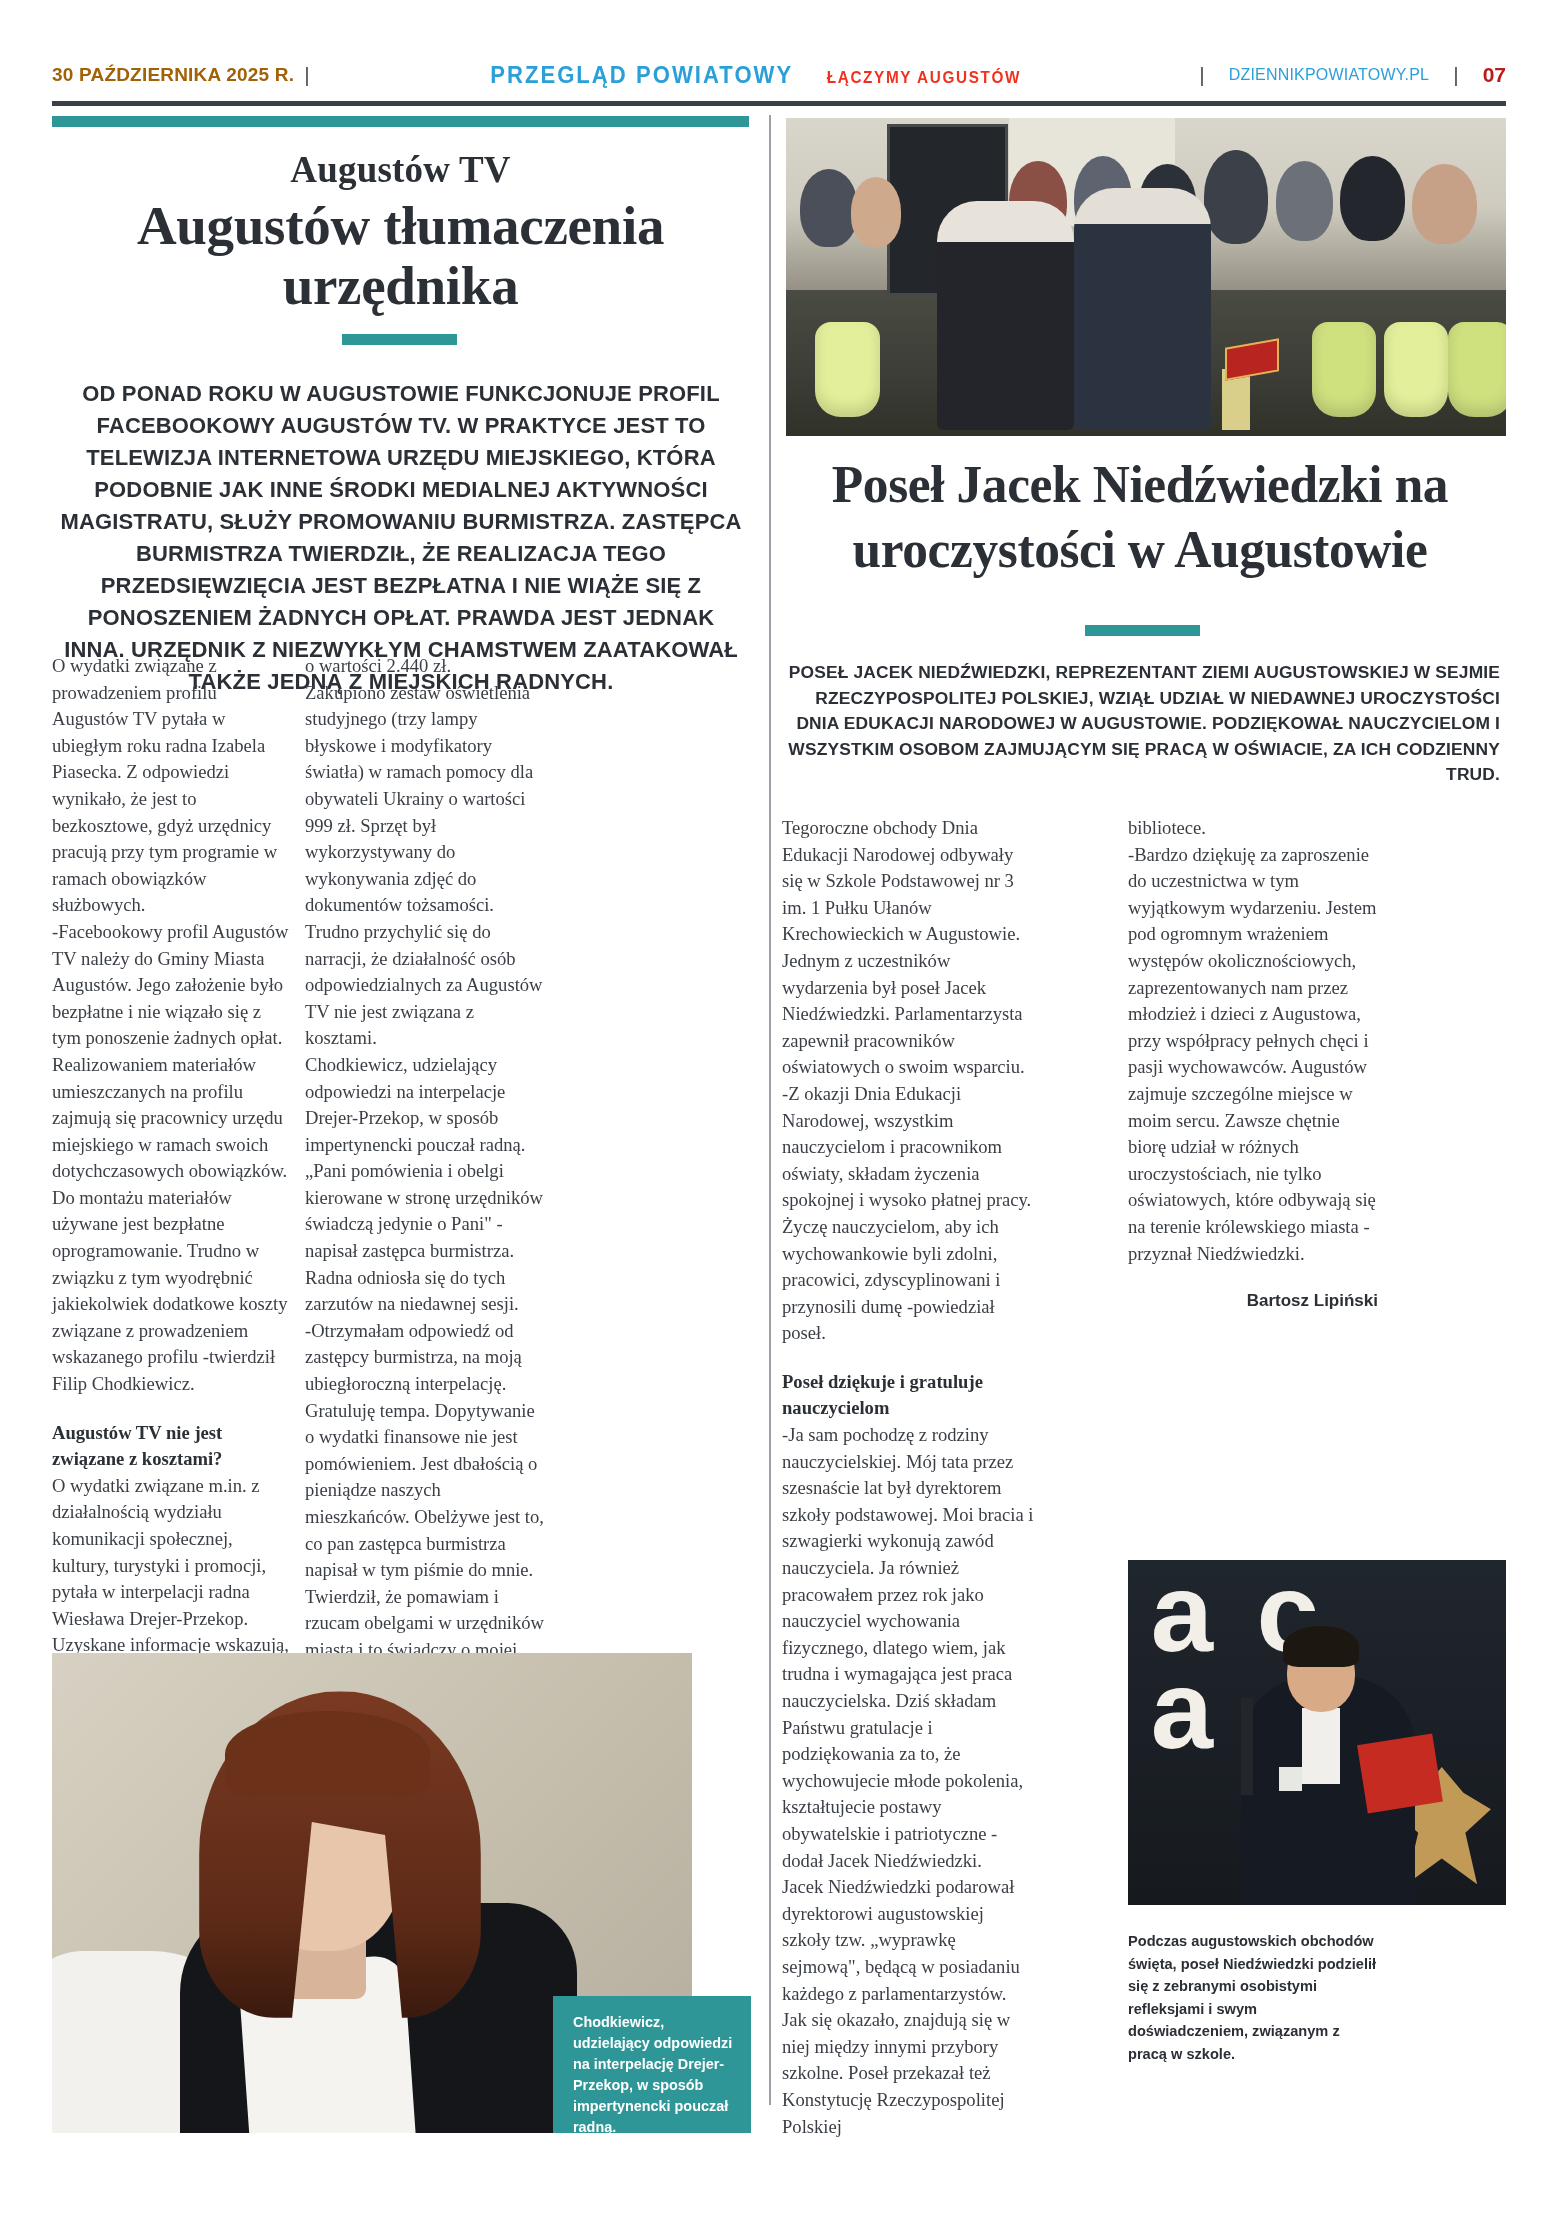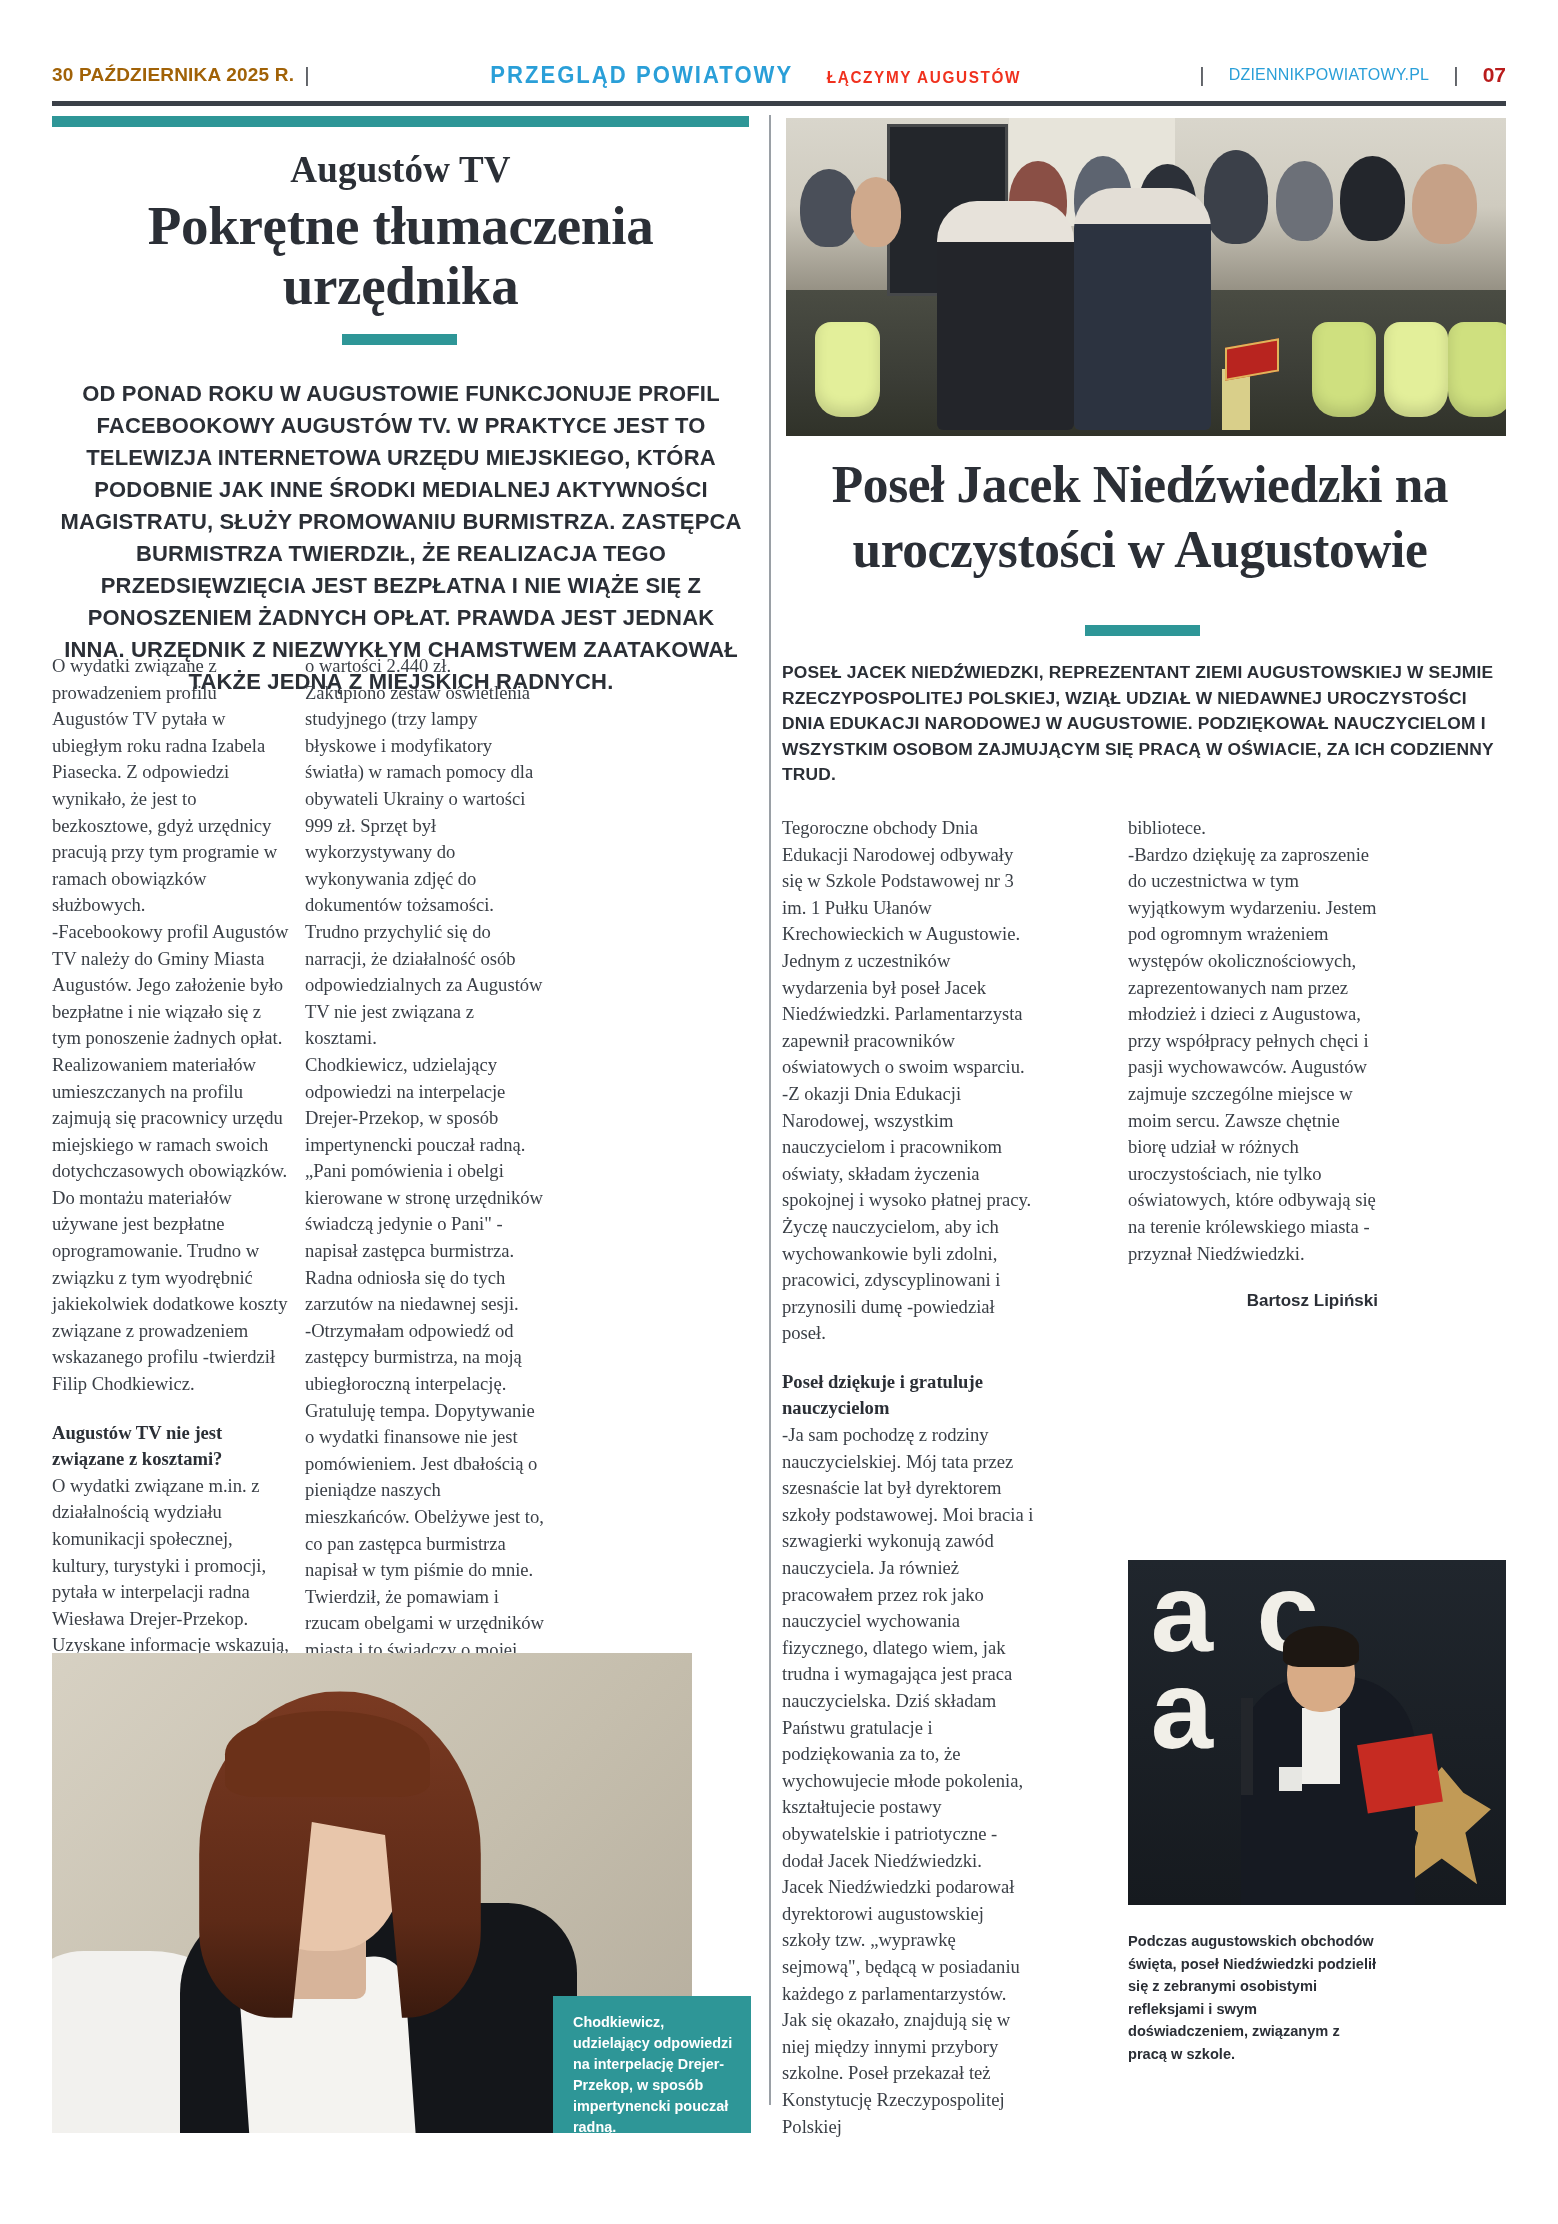--- a/index.html
+++ b/index.html
@@ -286,21 +286,21 @@
     top: 625px;
     width: 115px;
     height: 11px;
     background: #2e9697;
   }
   .a2-lead {
     position: absolute;
     left: 782px;
     top: 660px;
     width: 718px;
-    text-align: left;
+    text-align: right;
     font-family: "Liberation Sans", sans-serif;
     font-weight: 700;
     font-size: 17.4px;
     line-height: 25.5px;
     letter-spacing: .15px;
     color: #2b2f36;
     text-transform: uppercase;
   }
   .a2-col1 {
     position: absolute;
@@ -465,21 +465,21 @@
       <span class="mast-page">07</span>
     </div>
   </div>
 
   <div class="rule-dark"></div>
   <div class="vrule"></div>
 
   <div class="a1-teal-top"></div>
 
   <div class="a1-kicker">Augustów TV</div>
-  <div class="a1-head">Pokrętne tłumaczenia urzędnika</div>
+  <div class="a1-head">Augustów tłumaczenia urzędnika</div>
   <div class="a1-teal-bar"></div>
   <div class="a1-lead">OD PONAD ROKU W AUGUSTOWIE FUNKCJONUJE PROFIL FACEBOOKOWY AUGUSTÓW TV. W PRAKTYCE JEST TO TELEWIZJA INTERNETOWA URZĘDU MIEJSKIEGO, KTÓRA PODOBNIE JAK INNE ŚRODKI MEDIALNEJ AKTYWNOŚCI MAGISTRATU, SŁUŻY PROMOWANIU BURMISTRZA. ZASTĘPCA BURMISTRZA TWIERDZIŁ, ŻE REALIZACJA TEGO PRZEDSIĘWZIĘCIA JEST BEZPŁATNA I NIE WIĄŻE SIĘ Z PONOSZENIEM ŻADNYCH OPŁAT. PRAWDA JEST JEDNAK INNA. URZĘDNIK Z NIEZWYKŁYM CHAMSTWEM ZAATAKOWAŁ TAKŻE JEDNĄ Z MIEJSKICH RADNYCH.</div>
 
   <div class="a1-col1">
     <div class="serif-body" style="white-space:pre-line">O wydatki związane z prowadzeniem profilu Augustów TV pytała w ubiegłym roku radna Izabela Piasecka. Z odpowiedzi wynikało, że jest to bezkosztowe, gdyż urzędnicy pracują przy tym programie w ramach obowiązków służbowych.
 -Facebookowy profil Augustów TV należy do Gminy Miasta Augustów. Jego założenie było bezpłatne i nie wiązało się z tym ponoszenie żadnych opłat. Realizowaniem materiałów umieszczanych na profilu zajmują się pracownicy urzędu miejskiego w ramach swoich dotychczasowych obowiązków. Do montażu materiałów używane jest bezpłatne oprogramowanie. Trudno w związku z tym wyodrębnić jakiekolwiek dodatkowe koszty związane z prowadzeniem wskazanego profilu -twierdził Filip Chodkiewicz.</div>
     <div class="subhead">Augustów TV nie jest związane z kosztami?</div>
     <div class="serif-body" style="white-space:pre-line">O wydatki związane m.in. z działalnością wydziału komunikacji społecznej, kultury, turystyki i promocji, pytała w interpelacji radna Wiesława Drejer-Przekop. Uzyskane informacje wskazują, że na przestrzeni lat urząd miejski poczynił spore zakupy narzędzi, z których dziś korzystać mogą osoby związane z Augustów TV. Najciekawsze dane: W roku 2021 zakupiono jeden aparat fotograficzny o wartości 11.289 zł. Zakupiono także dwa drony - pierwszy w 2021 roku za kwotę 6.299 zł, a drugi w 2024 roku za kwotę 4.839 zł. W roku 2020 zakupiono jedną kamerę</div>
   </div>
 

